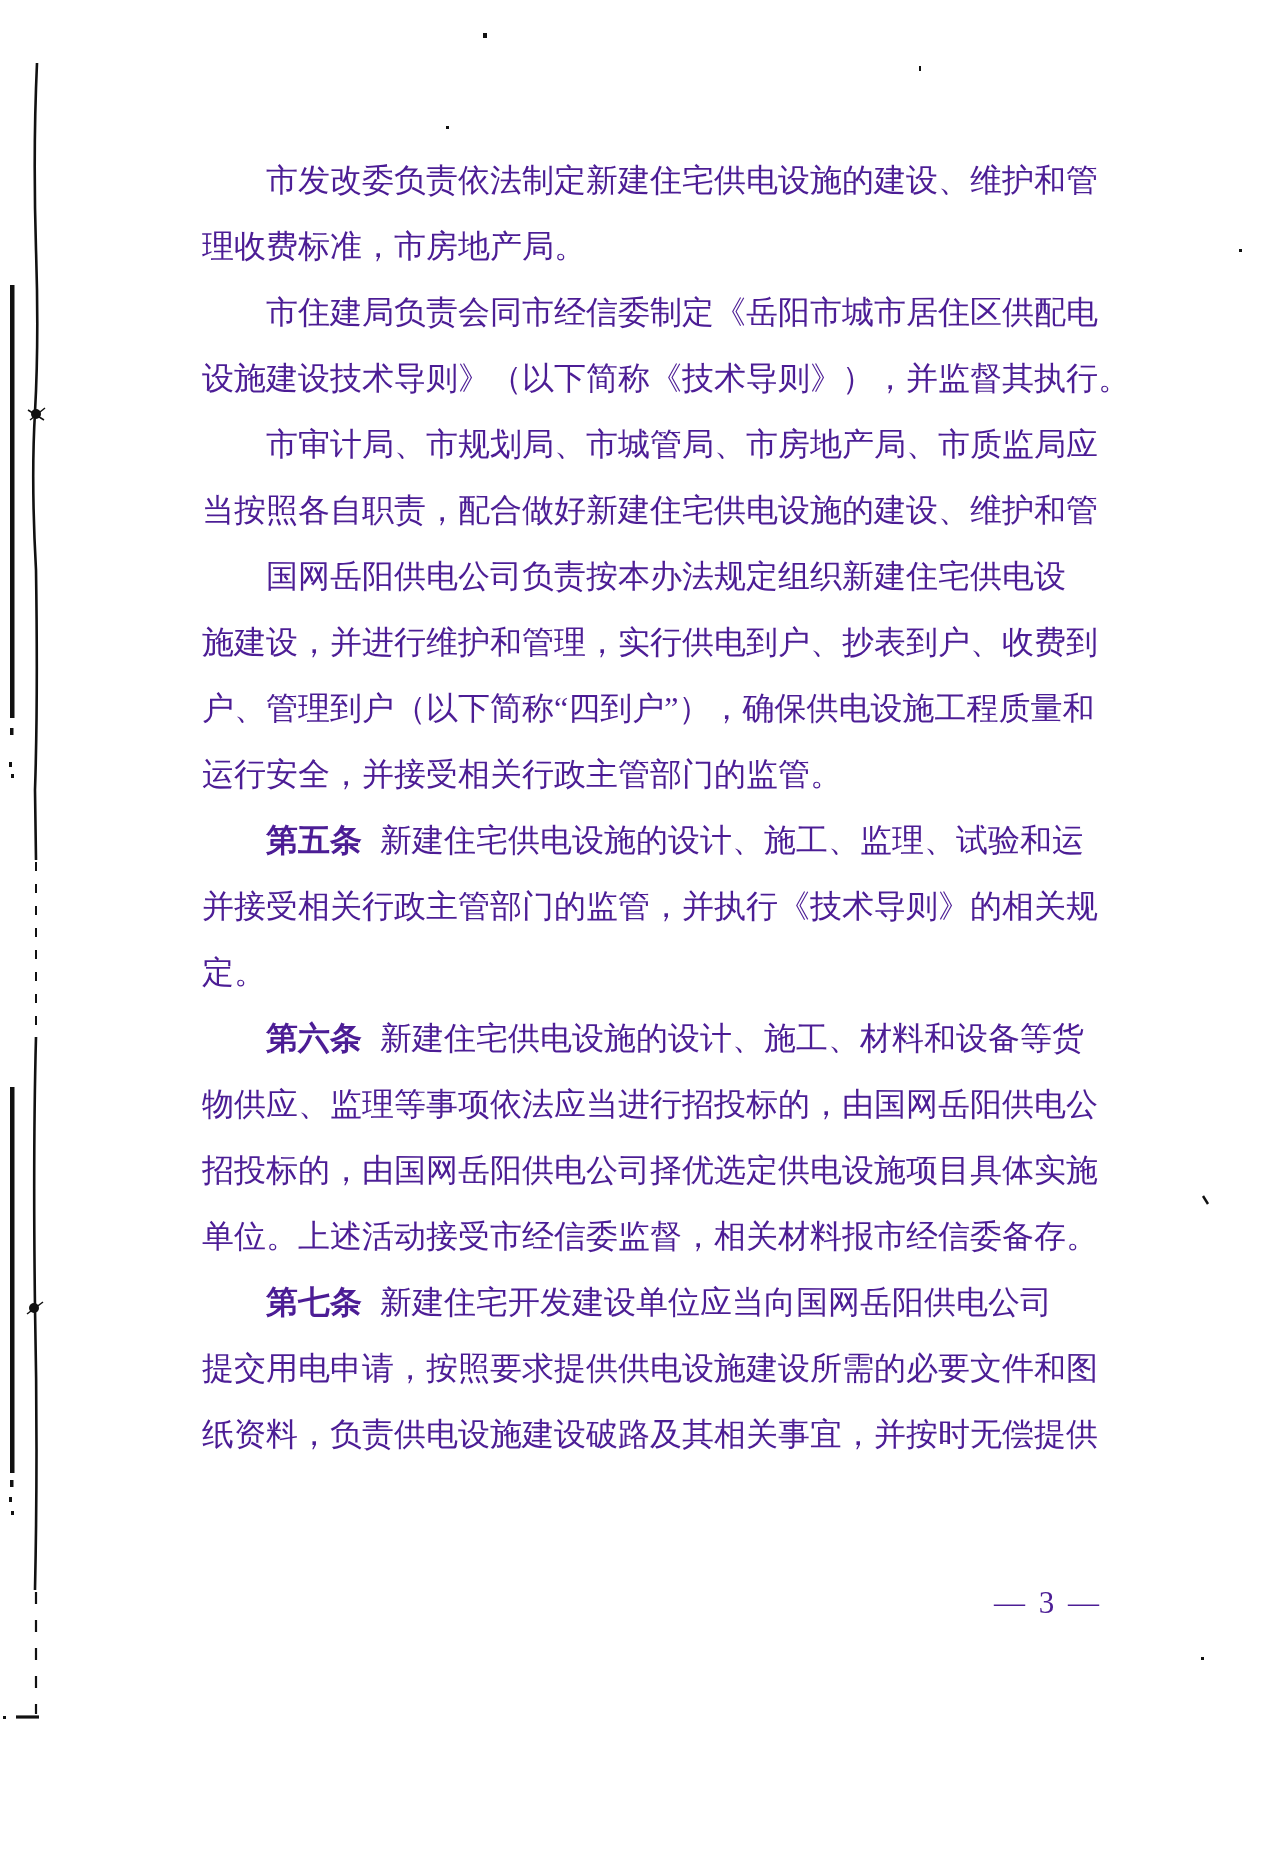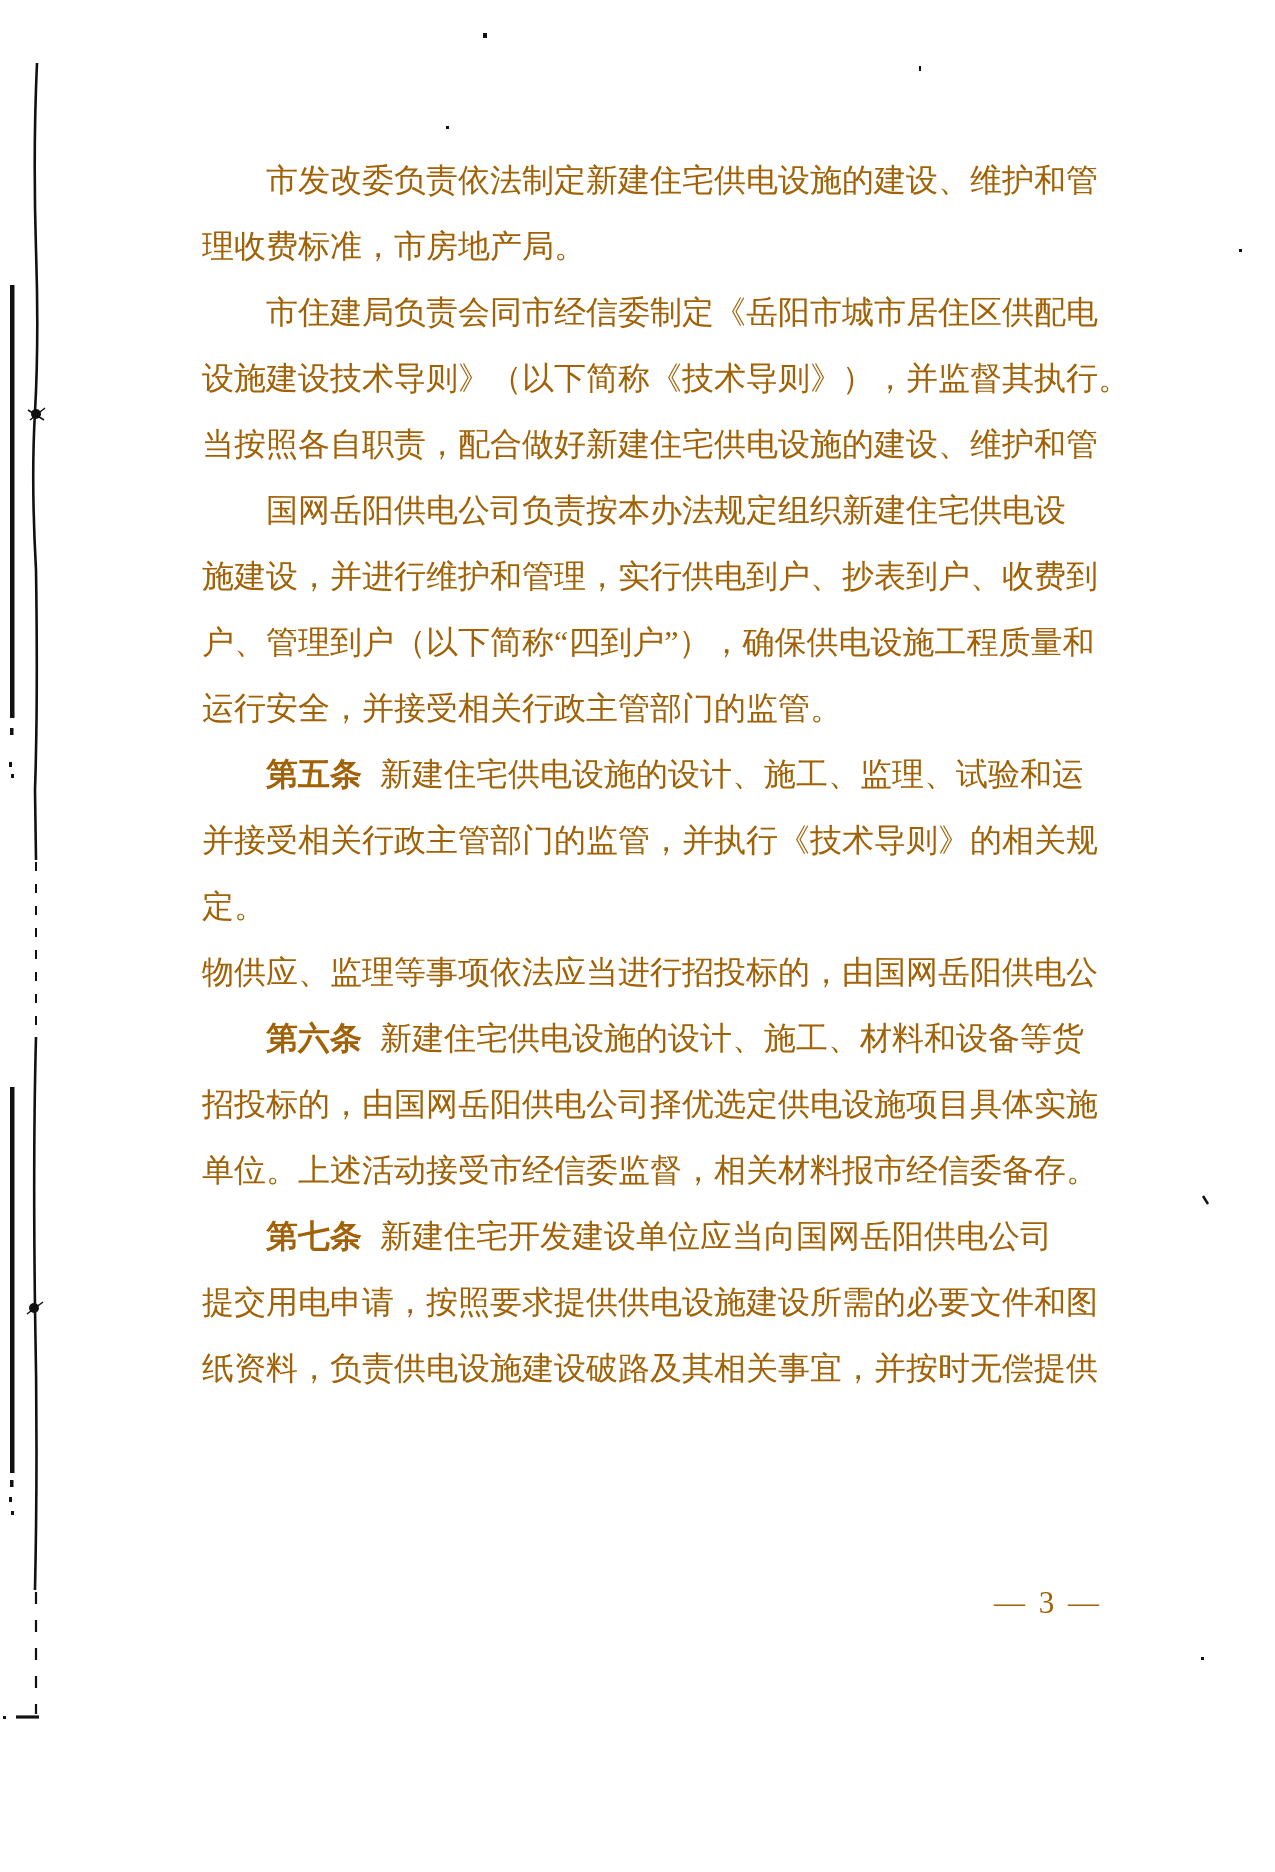--- a/index.html
+++ b/index.html
@@ -45,21 +45,21 @@
     z-index: 2;
     font-size: 31px;
     line-height: 40px;
     letter-spacing: 3px;
     white-space: nowrap;
   }
 </style>
 </head>
 <body>
 
-<div class="page" style="background: rgb(255, 255, 255); color: #a16207; text-decoration: underline;">
+<div class="page" style="background: rgb(255, 255, 255); color: #4c1d95; text-decoration: underline;">
 
   <svg class="artifacts" viewBox="0 0 1275 1872" xmlns="http://www.w3.org/2000/svg">
 
     <path d="M37,63 Q33,150 36,250 Q39,340 35,412 Q31,480 36,570 Q38,700 35,790 L36,860" stroke="#111" stroke-width="2.6" fill="none"></path>
     <path d="M36,862 L36,1037" stroke="#111" stroke-width="2" fill="none" stroke-dasharray="9 13"></path>
     <path d="M36,1037 Q33,1150 35,1308 Q38,1450 35,1590" stroke="#111" stroke-width="2.6" fill="none"></path>
     <path d="M36,1592 L36,1714" stroke="#111" stroke-width="2.2" fill="none" stroke-dasharray="12 16"></path>
     <path d="M16,1717 L39,1717" stroke="#111" stroke-width="3.2" fill="none"></path>
     <rect x="3" y="1716" width="3" height="3" fill="#111"></rect>
 
@@ -88,36 +88,37 @@
   <div class="doc-body">
       <div class="para">
         <div class="line first">市发改委负责依法制定新建住宅供电设施的建设、维护和管</div>
         <div class="line">理收费标准，市房地产局。</div>
       </div>
       <div class="para">
         <div class="line first">市住建局负责会同市经信委制定《岳阳市城市居住区供配电</div>
         <div class="line">设施建设技术导则》（以下简称《技术导则》），并监督其执行。</div>
       </div>
       <div class="para">
+        <div class="line first">市审计局、市规划局、市城管局、市房地产局、市质监局应</div>
         <div class="line">当按照各自职责，配合做好新建住宅供电设施的建设、维护和管</div>
       </div>
       <div class="para">
         <div class="line first">国网岳阳供电公司负责按本办法规定组织新建住宅供电设</div>
         <div class="line">施建设，并进行维护和管理，实行供电到户、抄表到户、收费到</div>
         <div class="line">户、管理到户（以下简称“四到户”），确保供电设施工程质量和</div>
         <div class="line">运行安全，并接受相关行政主管部门的监管。</div>
       </div>
       <div class="para">
         <div class="line first"><span class="article-term">第五条</span>新建住宅供电设施的设计、施工、监理、试验和运</div>
         <div class="line">并接受相关行政主管部门的监管，并执行《技术导则》的相关规</div>
         <div class="line">定。</div>
       </div>
       <div class="para">
+        <div class="line first"><span class="article-term">第六条</span>新建住宅供电设施的设计、施工、材料和设备等货</div>
         <div class="line">物供应、监理等事项依法应当进行招投标的，由国网岳阳供电公</div>
-        <div class="line first"><span class="article-term">第六条</span>新建住宅供电设施的设计、施工、材料和设备等货</div>
         <div class="line">招投标的，由国网岳阳供电公司择优选定供电设施项目具体实施</div>
         <div class="line">单位。上述活动接受市经信委监督，相关材料报市经信委备存。</div>
       </div>
       <div class="para">
         <div class="line first"><span class="article-term">第七条</span>新建住宅开发建设单位应当向国网岳阳供电公司</div>
         <div class="line">提交用电申请，按照要求提供供电设施建设所需的必要文件和图</div>
         <div class="line">纸资料，负责供电设施建设破路及其相关事宜，并按时无偿提供</div>
       </div>
     </div>
 

